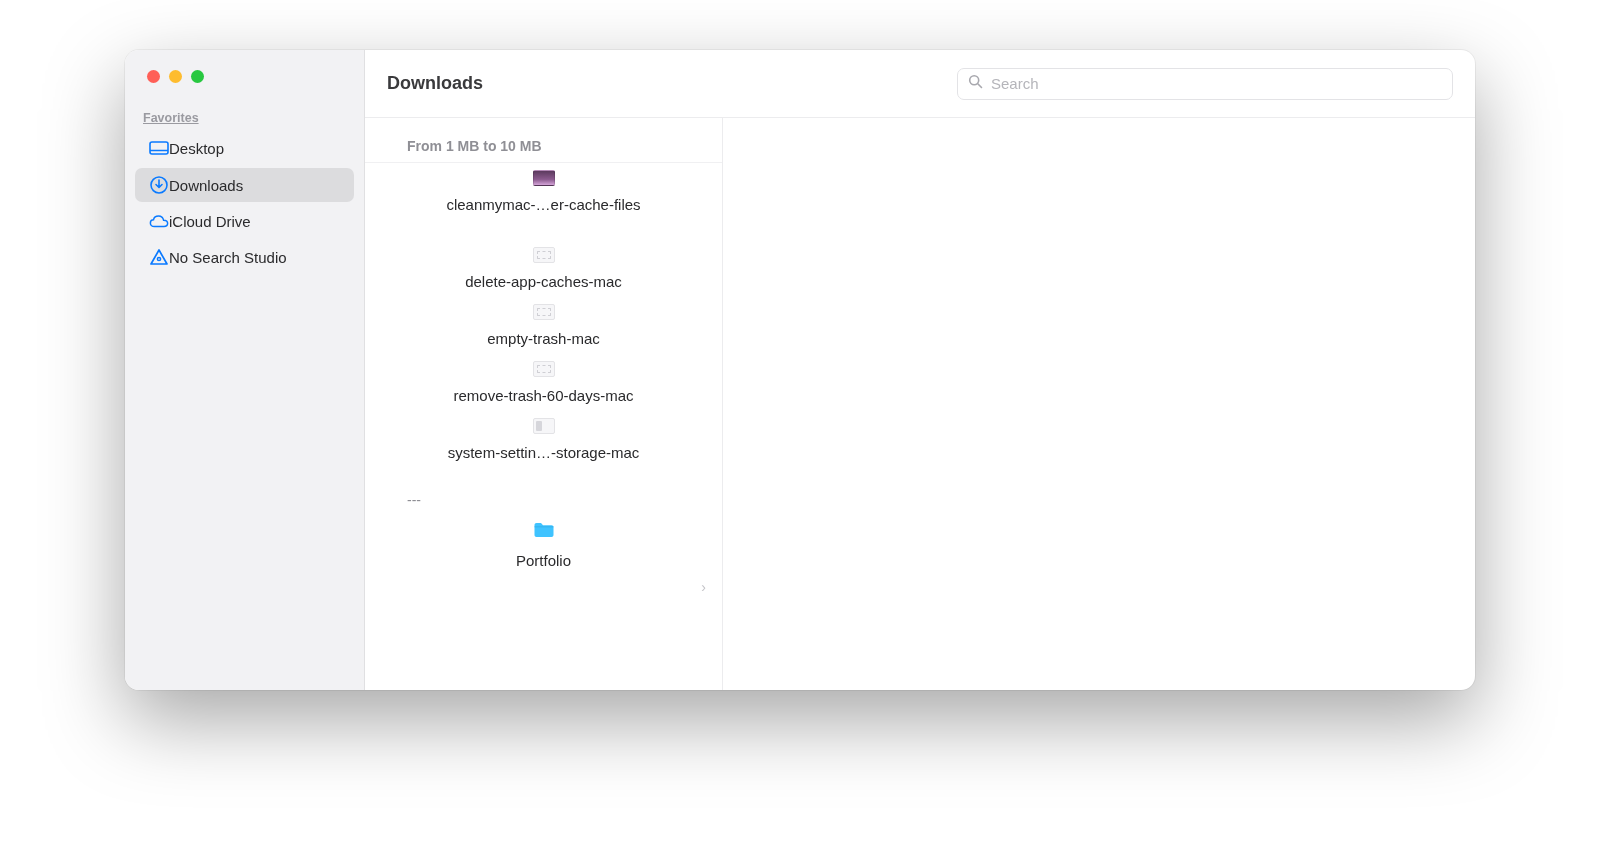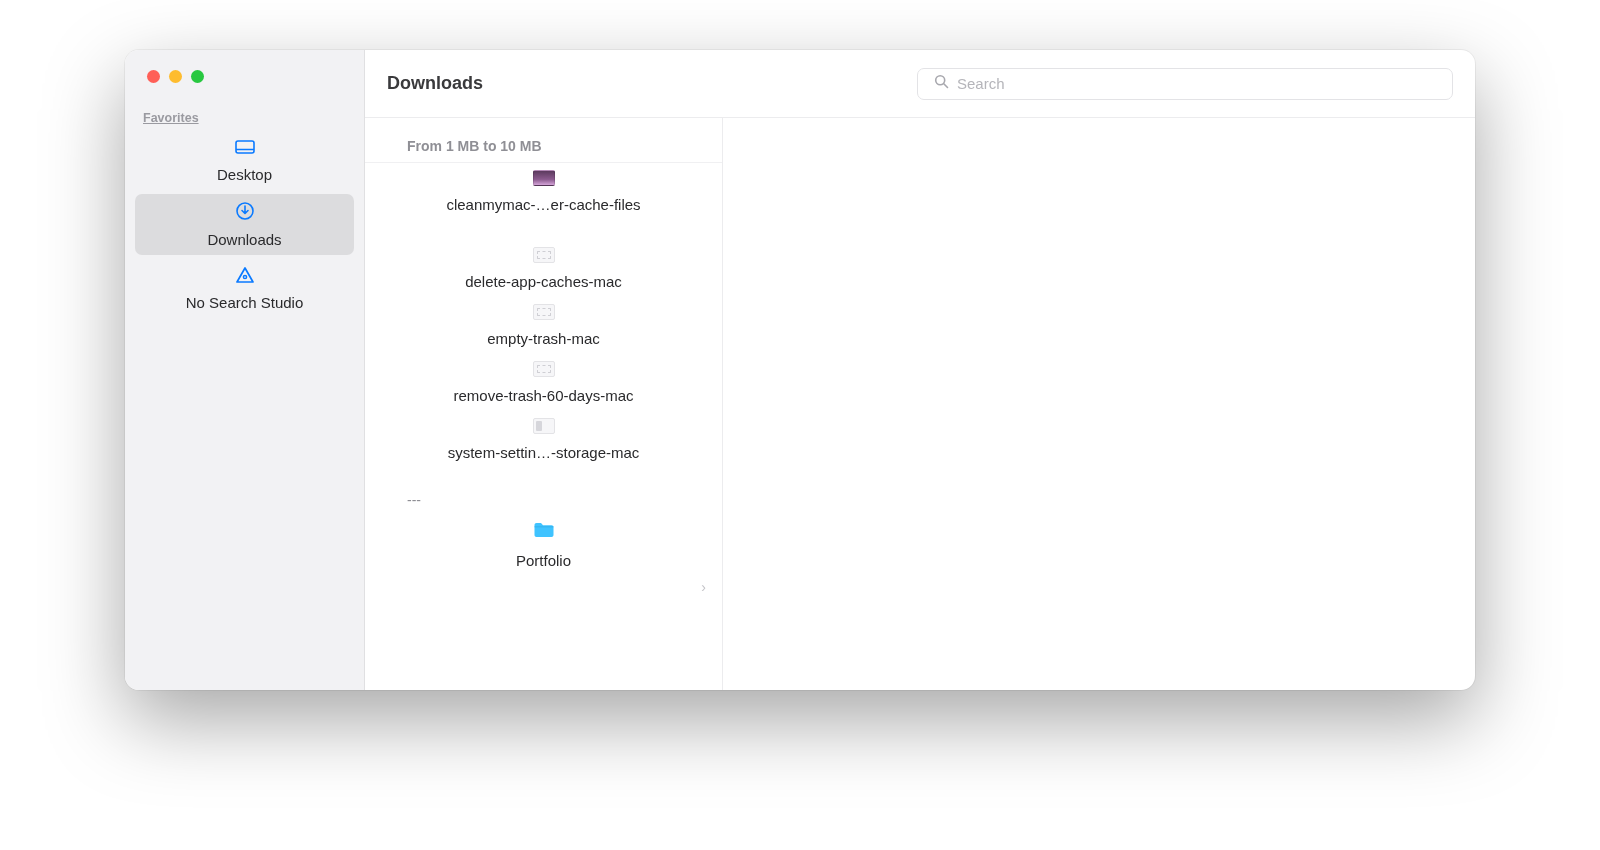--- a/index.html
+++ b/index.html
@@ -45,28 +45,26 @@
     .section-label {
       font-size: 12.5px;
       font-weight: 600;
       color: #9a9aa0;
       padding: 0 18px 6px;
       text-decoration: underline;
     }
     .sidebar-item {
       display: flex;
       align-items: center;
-      gap: 10px;
       padding: 7px 14px;
       margin: 2px 10px;
       border-radius: 7px;
       font-size: 15px;
       color: #2a2a2c;
       cursor: default;
-      flex-direction: column;
     }
     .sidebar-item.active {
       background: #dcdcde;
     }
     .sidebar-item .icon {
       width: 20px;
       display: flex;
       align-items: center;
       justify-content: center;
     }
@@ -85,25 +83,25 @@
       border-bottom: 1px solid #ececee;
     }
     .title {
       font-size: 18px;
       font-weight: 700;
       color: #3a3a3c;
     }
     .search-field {
       display: flex;
       align-items: center;
-      width: 536px;
+      width: 496px;
       height: 32px;
       border: 1px solid #e3e3e6;
       border-radius: 7px;
-      padding: 0 16px;
+      padding: 0 10px;
       gap: 8px;
       background: #fff;
     }
     .search-field input {
       border: none;
       outline: none;
       font-size: 15px;
       color: #3a3a3c;
       flex: 1;
       background: transparent;
@@ -216,20 +214,28 @@
     <div class="sidebar-item active">
       <span class="icon">
         <svg width="20" height="20" viewBox="0 0 20 20">
           <circle cx="10" cy="10" r="8" fill="none" stroke="#0a7aff" stroke-width="1.6"></circle>
           <path d="M10 5 L10 12 M7 9.5 L10 12.5 L13 9.5" fill="none" stroke="#0a7aff" stroke-width="1.6" stroke-linecap="round" stroke-linejoin="round"></path>
         </svg>
       </span>
       <span>Downloads</span>
     </div>
 
+    <div class="sidebar-item">
+      <span class="icon">
+        <svg width="22" height="16" viewBox="0 0 22 16">
+          <path d="M6 13 C3 13 1.5 11 1.5 9 C1.5 7 3 5.5 5 5.5 C5.5 3 8 1.5 10.5 1.5 C13.5 1.5 15.5 3.5 16 6 C18.5 6 20.5 7.5 20.5 9.5 C20.5 11.5 19 13 16.5 13 Z" fill="none" stroke="#0a7aff" stroke-width="1.6"></path>
+        </svg>
+      </span>
+      <span>iCloud Drive</span>
+    </div>
 
     <div class="sidebar-item">
       <span class="icon">
         <svg width="20" height="18" viewBox="0 0 20 18">
           <path d="M10 2 L18 16 L2 16 Z" fill="none" stroke="#0a7aff" stroke-width="1.7" stroke-linejoin="round"></path>
           <circle cx="10" cy="11" r="1.6" fill="none" stroke="#0a7aff" stroke-width="1.5"></circle>
         </svg>
       </span>
       <span>No Search Studio</span>
     </div>

